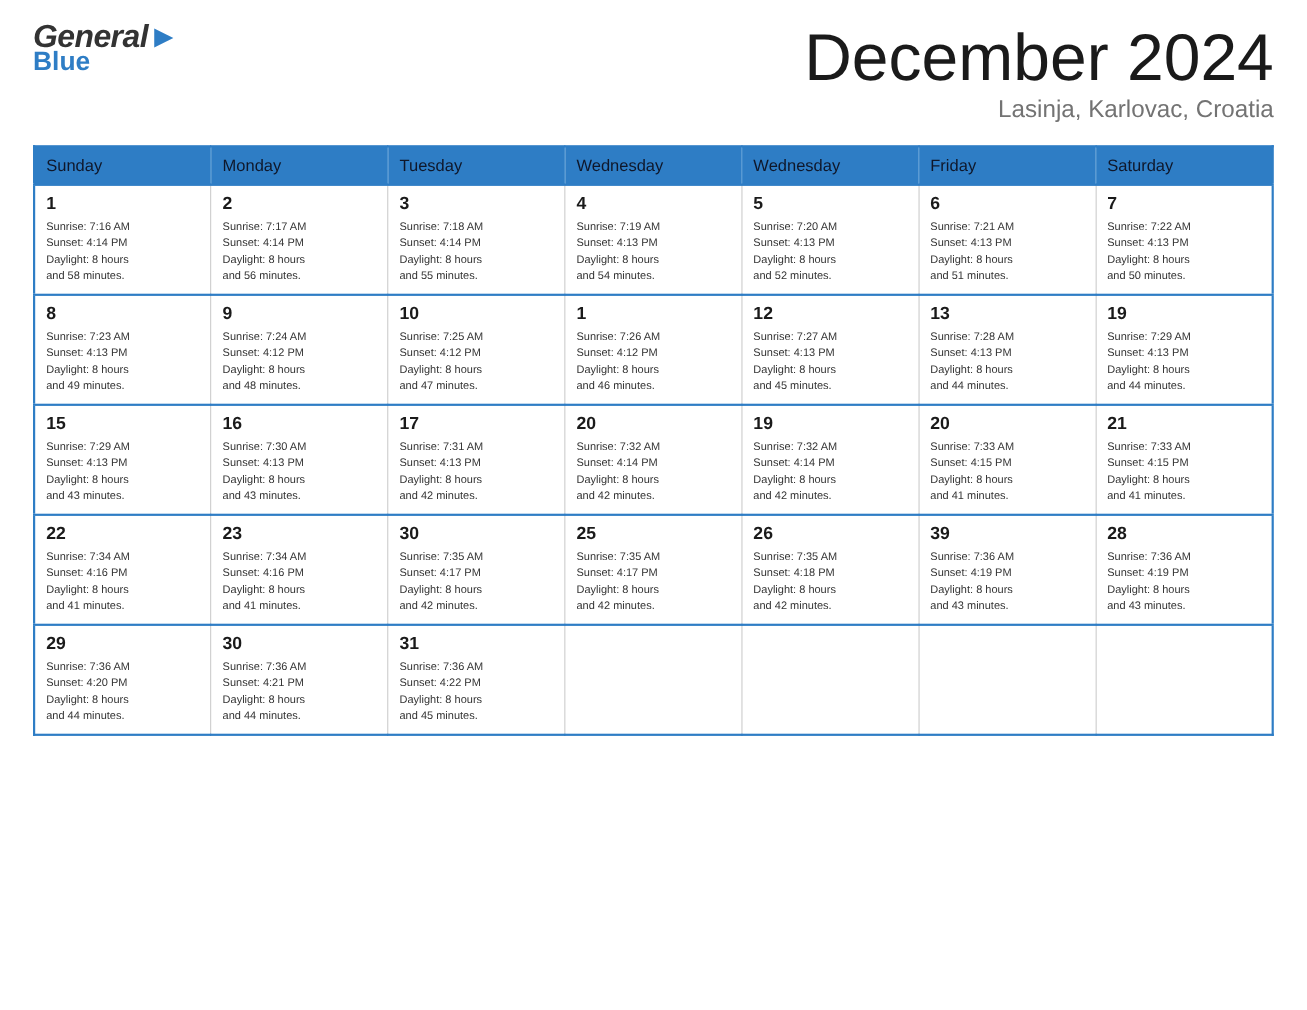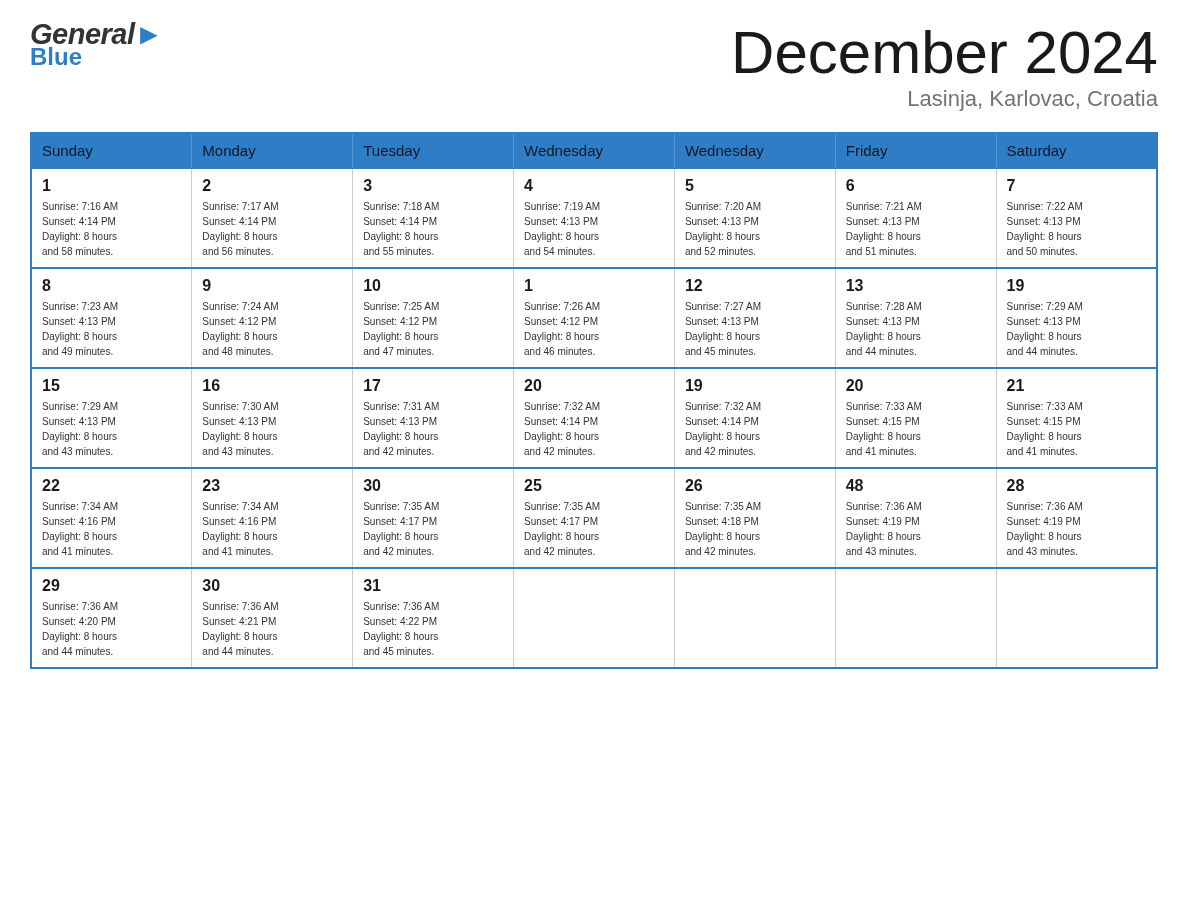--- a/index.html
+++ b/index.html
@@ -380,21 +380,21 @@
         <td>
         <div class="day-number">26</div>
         <div class="day-info">
           Sunrise: 7:35 AM<br>
           Sunset: 4:18 PM<br>
           Daylight: 8 hours<br>
           and 42 minutes.
         </div>
       </td>
         <td>
-        <div class="day-number">48</div>
+        <div class="day-number">39</div>
         <div class="day-info">
           Sunrise: 7:36 AM<br>
           Sunset: 4:19 PM<br>
           Daylight: 8 hours<br>
           and 43 minutes.
         </div>
       </td>
         <td>
         <div class="day-number">28</div>
         <div class="day-info">

